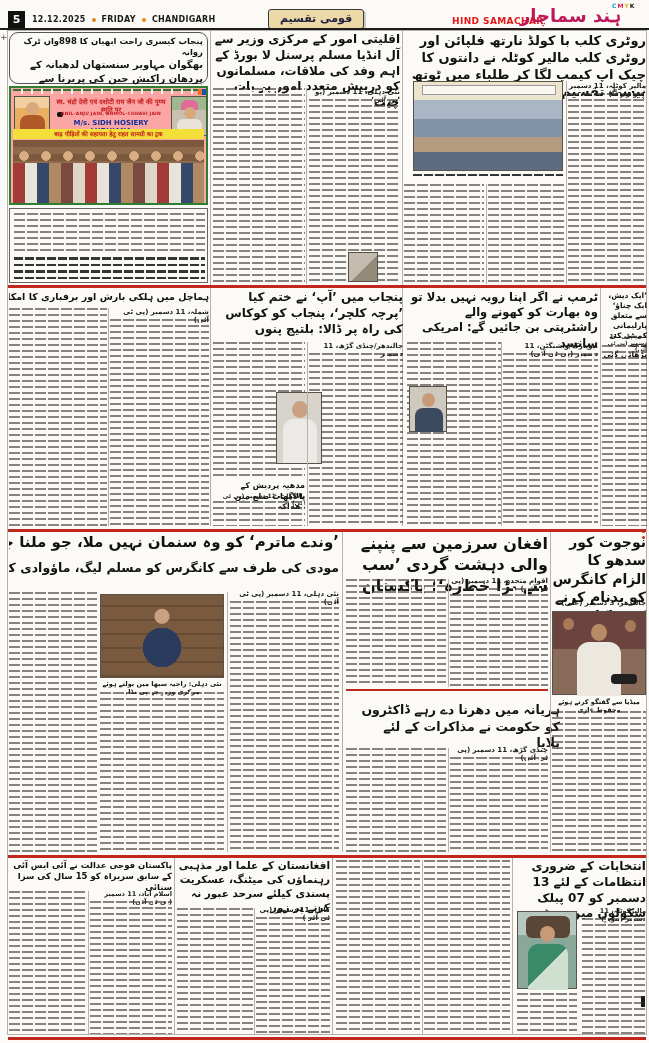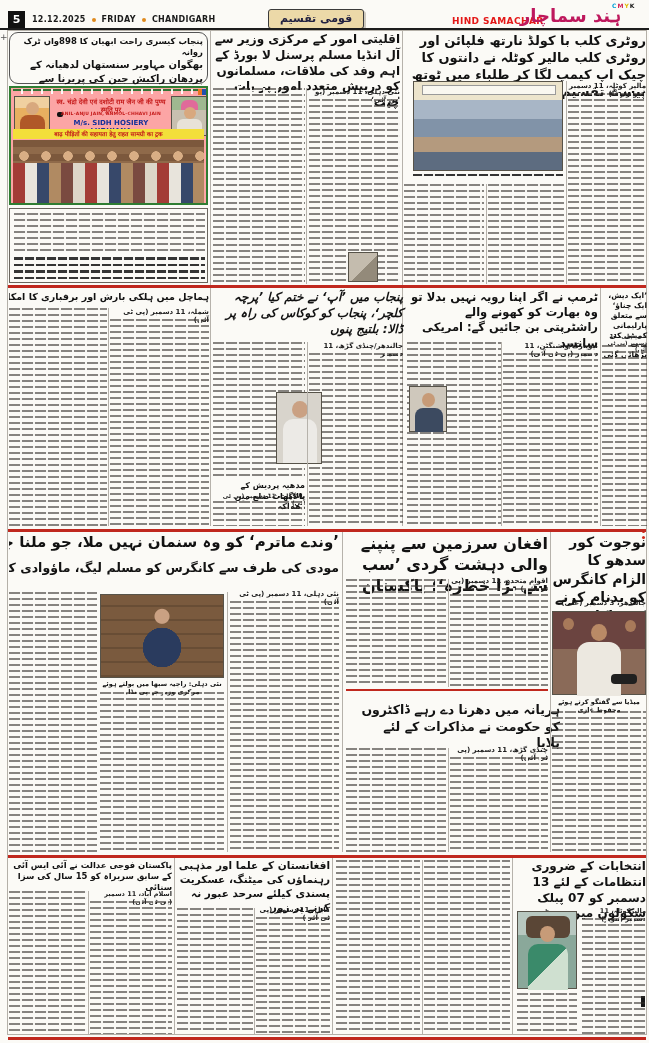--- a/index.html
+++ b/index.html
@@ -127,21 +127,21 @@
   <div class="abs vline" style="left:402px;top:31px;height:495px;"></div>
 
   <div class="abs rule-red" style="left:8px;top:285px;width:638px;height:2.5px;"></div>
 
   <div class="abs hl" style="left:9px;top:291px;width:200px;font-size:9.5px;white-space:nowrap;overflow:hidden;">ہماچل میں ہلکی بارش اور برفباری کا امکان، 13 دسمبر تک موسم خشک رہے گا</div>
   <div class="abs byline" style="left:110px;top:308px;width:99px;">شملہ، 11 دسمبر (پی ٹی آئی)</div>
   <div class="abs sim" style="left:110px;top:319px;width:99px;height:207px;"></div>
   <div class="abs sim" style="left:9px;top:308px;width:98px;height:218px;"></div>
   <div class="abs vline" style="left:108px;top:308px;height:218px;"></div>
 
-  <div class="abs hl" style="left:213px;top:290px;width:190px;height:48px;font-size:12px;font-style:italic;">پنجاب میں ’آپ‘ نے ختم کیا ’پرچہ کلچر‘، پنجاب کو کوکاس کی راہ پر ڈالا: بلتیج پنوں</div>
+  <div class="abs hl" style="left:213px;top:290px;width:190px;height:48px;font-size:12px;">پنجاب میں ’آپ‘ نے ختم کیا ’پرچہ کلچر‘، پنجاب کو کوکاس کی راہ پر ڈالا: بلتیج پنوں</div>
   <div class="abs byline" style="left:309px;top:342px;width:94px;">جالندھر/چنڈی گڑھ، 11 دسمبر</div>
   <div class="abs sim" style="left:309px;top:353px;width:94px;height:173px;"></div>
   <div class="abs sim" style="left:213px;top:342px;width:92px;height:136px;"></div>
   <div class="abs photo" style="left:276px;top:392px;width:46px;height:72px;background:linear-gradient(180deg,#d8d4cc 0 100%);">
     <div class="p-head" style="left:15px;top:8px;width:16px;height:17px;background:#caa183;"></div>
     <div class="p-torso" style="left:6px;top:26px;width:34px;height:44px;background:#eceae6;border-radius:10px 10px 0 0;"></div>
   </div>
   <div class="abs hl" style="left:213px;top:481px;width:92px;font-size:8px;">مدھیہ پردیش کے بالاگھاٹ ضلع میں دھماکہ</div>
   <div class="abs byline" style="left:213px;top:492px;width:92px;font-size:6px;">بالاگھاٹ، 11 دسمبر (پی ٹی آئی)</div>
   <div class="abs sim" style="left:213px;top:501px;width:92px;height:25px;"></div>

